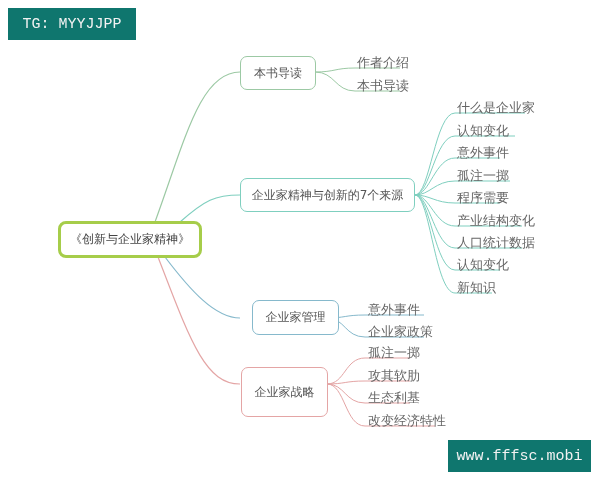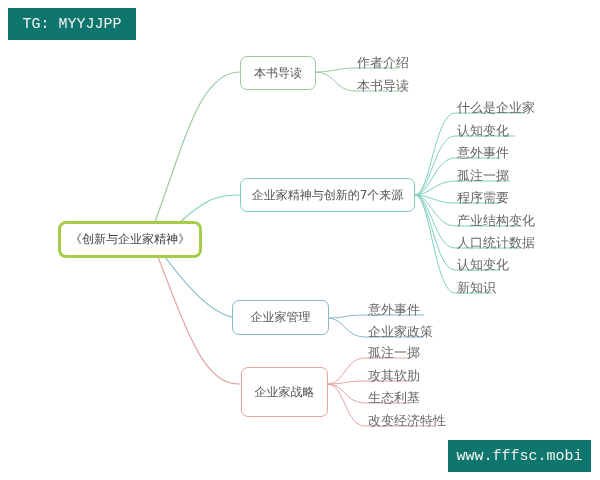--- a/index.html
+++ b/index.html
@@ -49,21 +49,21 @@
     <path d="M327,384 C345,384 345,426 365,426 L435,426"></path>
   </g>
 </svg>
 
 <div class="badge" style="left:8px;top:8px;width:128px;height:32px;">TG: MYYJJPP</div>
 
 <div class="node root" style="left:58px;top:221px;width:144px;height:37px;">《创新与企业家精神》</div>
 
 <div class="node" style="left:240px;top:56px;width:76px;height:34px;border:1.2px solid #9cc9a4;">本书导读</div>
 <div class="node" style="left:240px;top:178px;width:175px;height:34px;border:1.2px solid #7fcfbf;">企业家精神与创新的7个来源</div>
-<div class="node" style="left:232px;top:300px;width:97px;height:35px;border:1.2px solid #86b9cc;">企业家管理</div>
+<div class="node" style="left:252px;top:300px;width:87px;height:35px;border:1.2px solid #86b9cc;">企业家管理</div>
 <div class="node" style="left:241px;top:367px;width:87px;height:50px;border:1.2px solid #e4a5a5;">企业家战略</div>
 
 <div class="leaf" style="left:357px;top:54px;">作者介绍</div>
 <div class="leaf" style="left:357px;top:77px;">本书导读</div>
 
 <div class="leaf" style="left:457px;top:99px;">什么是企业家</div>
 <div class="leaf" style="left:457px;top:122px;">认知变化</div>
 <div class="leaf" style="left:457px;top:144px;">意外事件</div>
 <div class="leaf" style="left:457px;top:167px;">孤注一掷</div>
 <div class="leaf" style="left:457px;top:189px;">程序需要</div>

